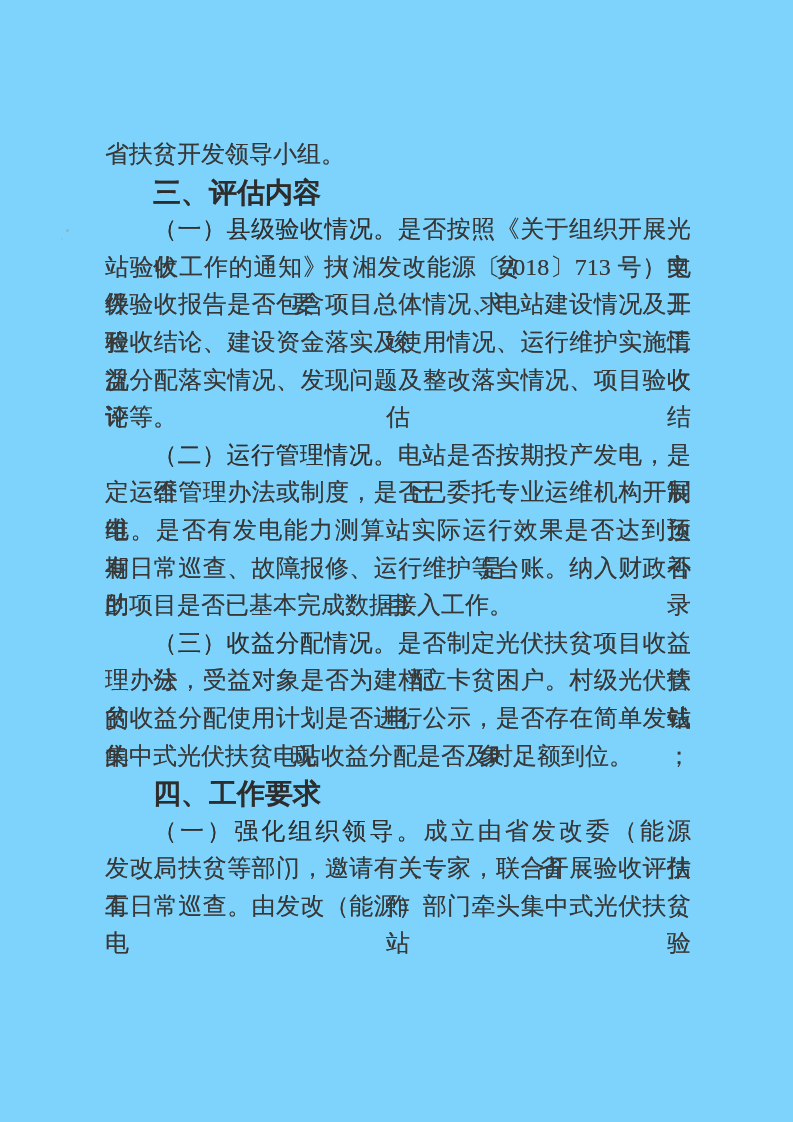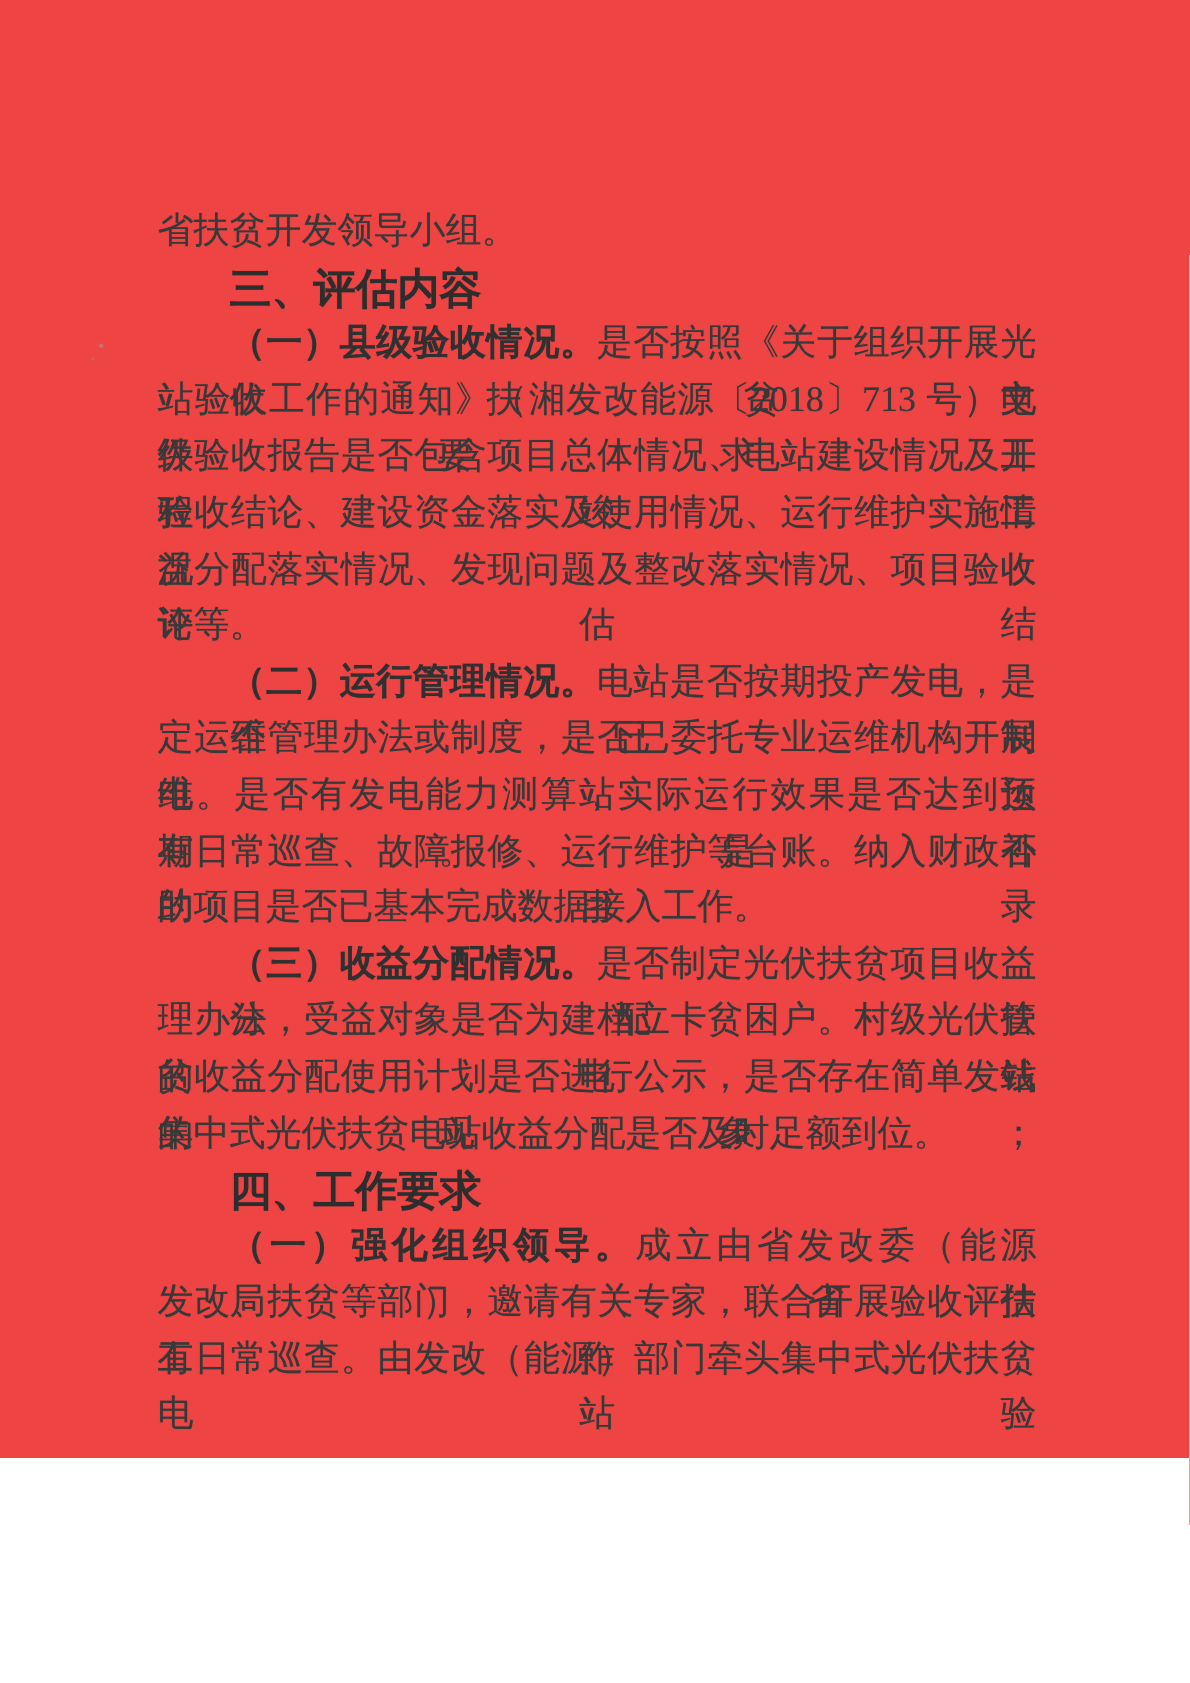--- a/index.html
+++ b/index.html
@@ -1,21 +1,21 @@
 <!DOCTYPE html>
 <html><head>
 <meta charset="utf-8">
 <style>
   * { margin: 0; padding: 0; box-sizing: border-box; }
   html, body { background: #ffffff; }
   .page {
     position: relative;
     width: 793px;
-    height: 972px;
-    background: #ef4444;
+    height: 1122px;
+    background: #7dd3fc;
     overflow: hidden;
     font-family: "Liberation Serif", serif;
     color: #383838;
     padding: 136px 102px 0 105px;
     text-shadow: 0 0 0.6px rgba(70,70,70,0.65);
   }
   .line {
     height: 37.6px;
     line-height: 37.6px;
     font-size: 24px;
@@ -27,21 +27,21 @@
     text-align: justify;
     text-align-last: justify;
   }
   .indent { padding-left: 48px; }
   .heading {
     font-family: "Liberation Sans", sans-serif;
     font-weight: bold;
     color: #2d2d2d;
     font-size: 28px;
   }
-  .lead { font-weight: bold; color: #303030; margin-top: 20px; }
+  .lead { font-weight: normal; color: #303030; margin-top: 20px; }
   .speckle {
     position: absolute;
     border-radius: 50%;
     background: #9a9a9a;
     opacity: 0.55;
   }
   .speckle.s1 { left: 66px; top: 229px; width: 3px; height: 3px; }
   .speckle.s2 { left: 61px; top: 238px; width: 2px; height: 2px; opacity: 0.3; }
 </style>
 </head>

